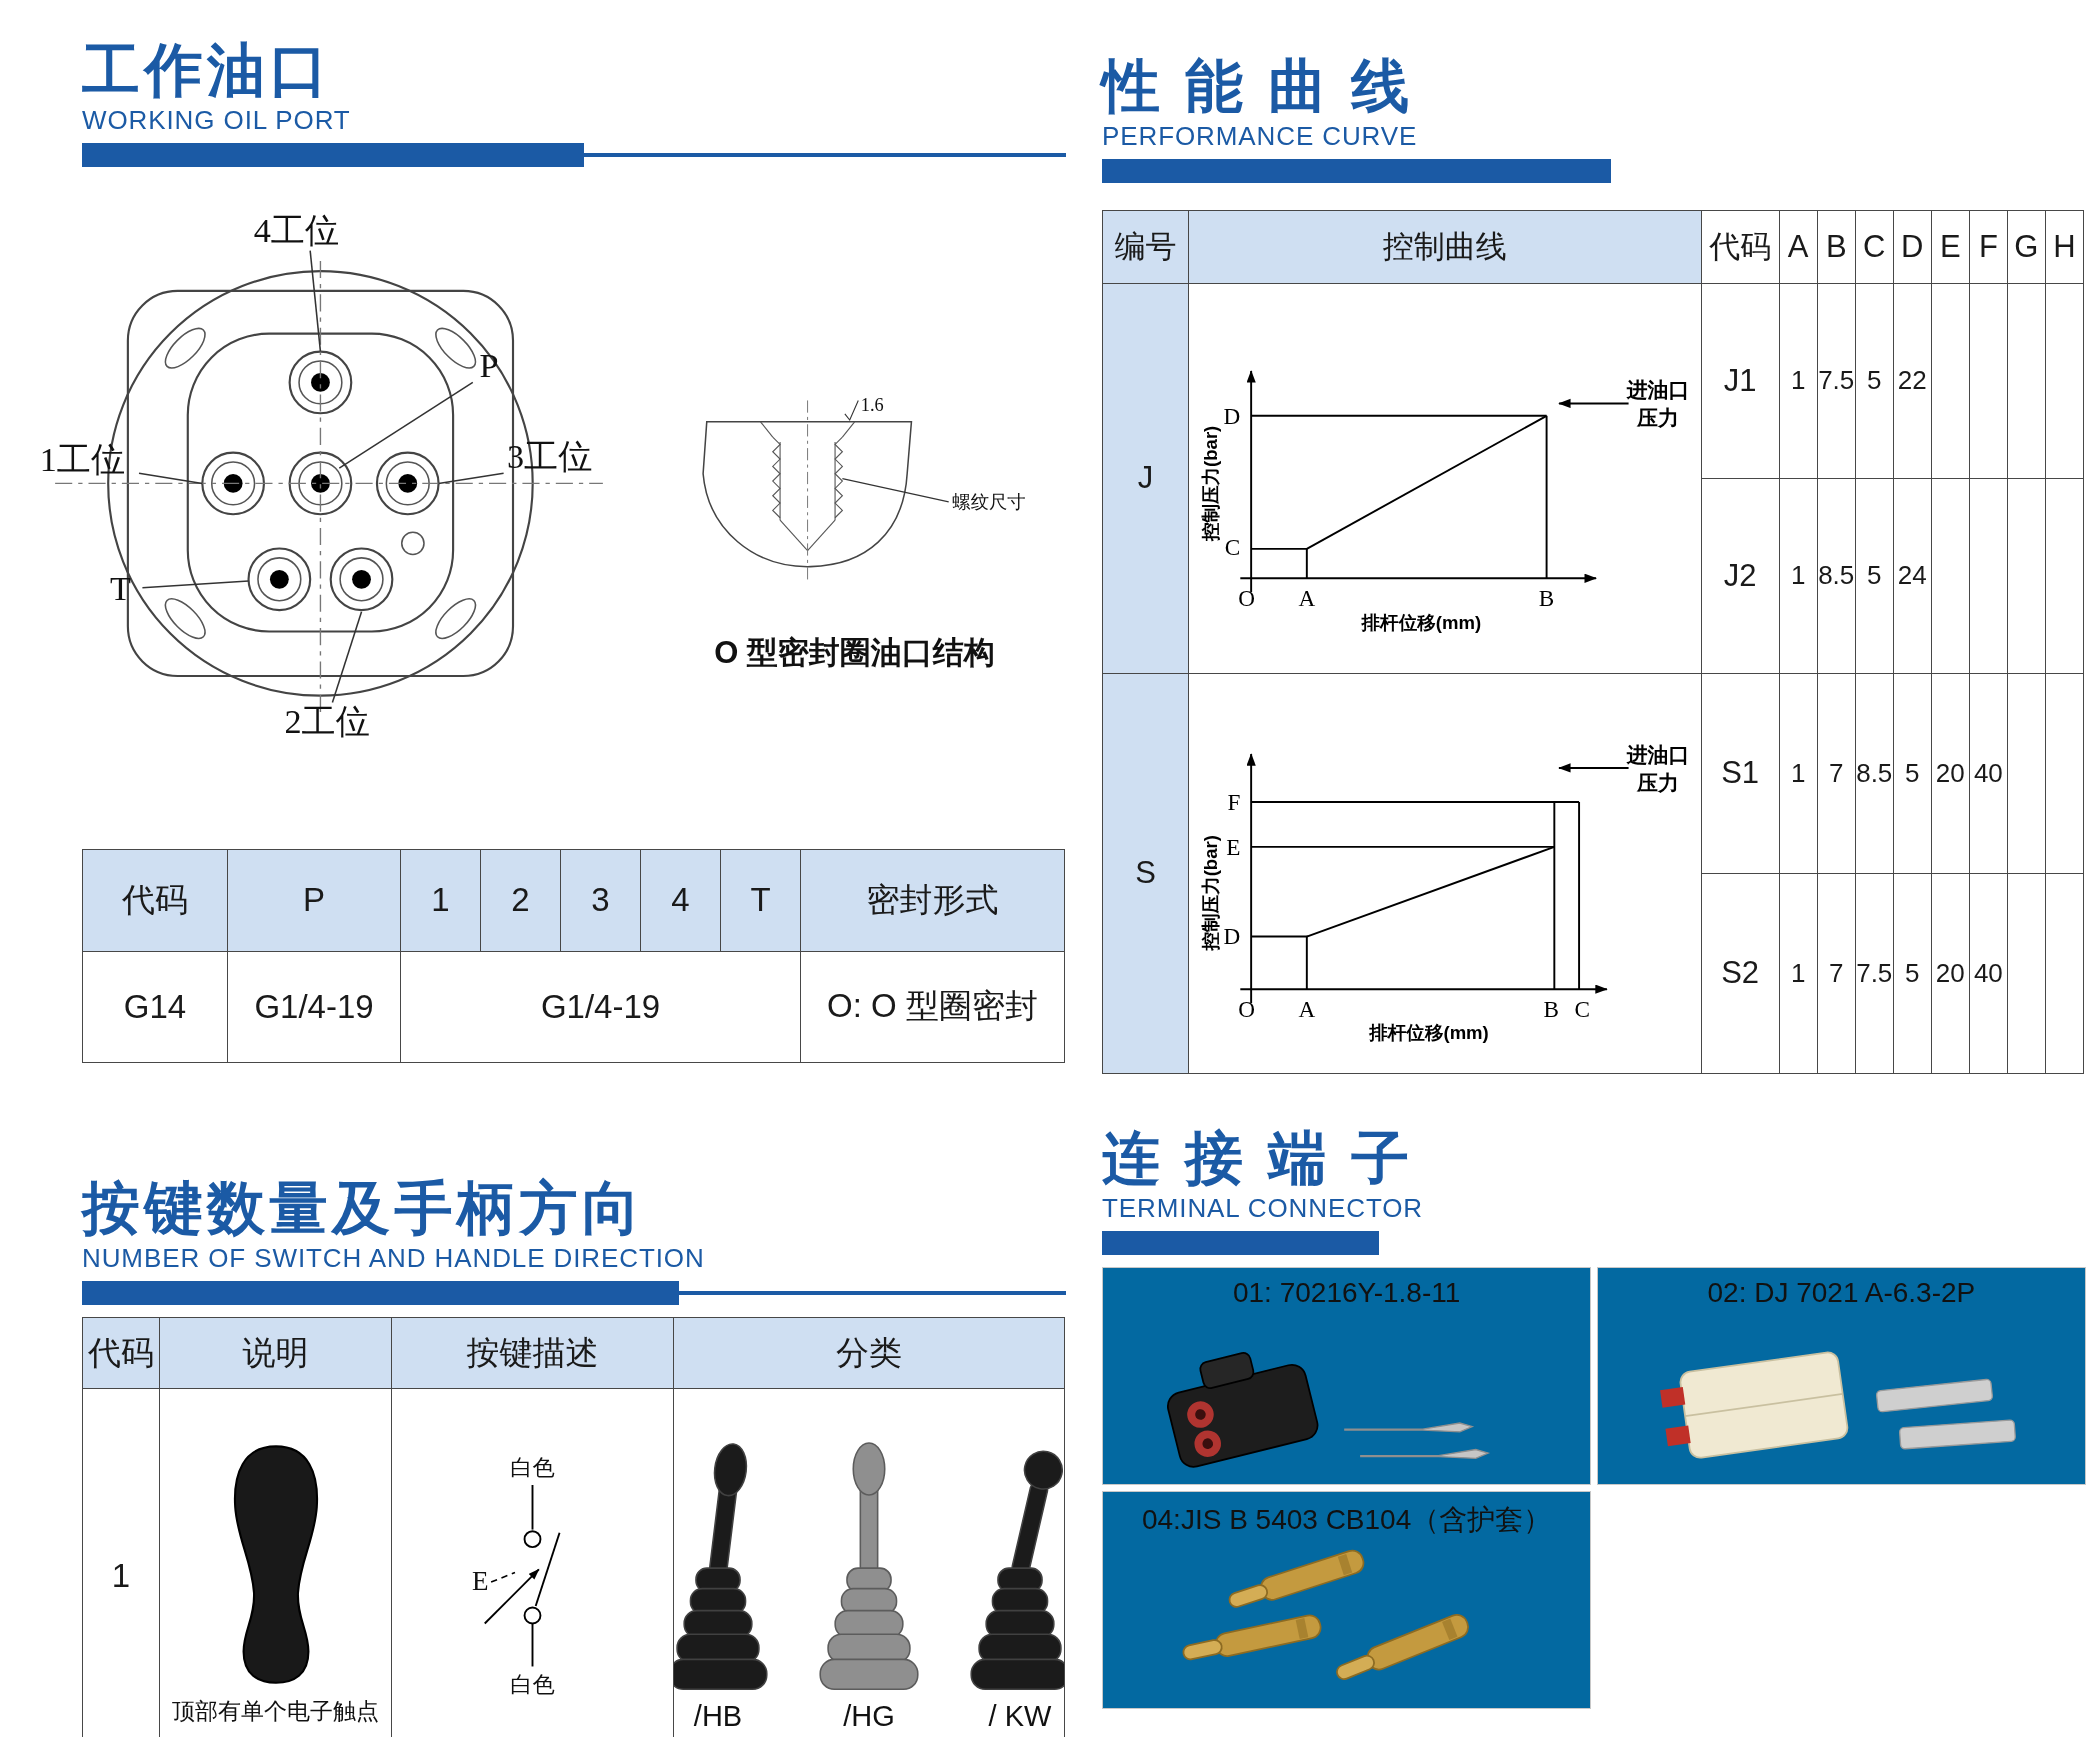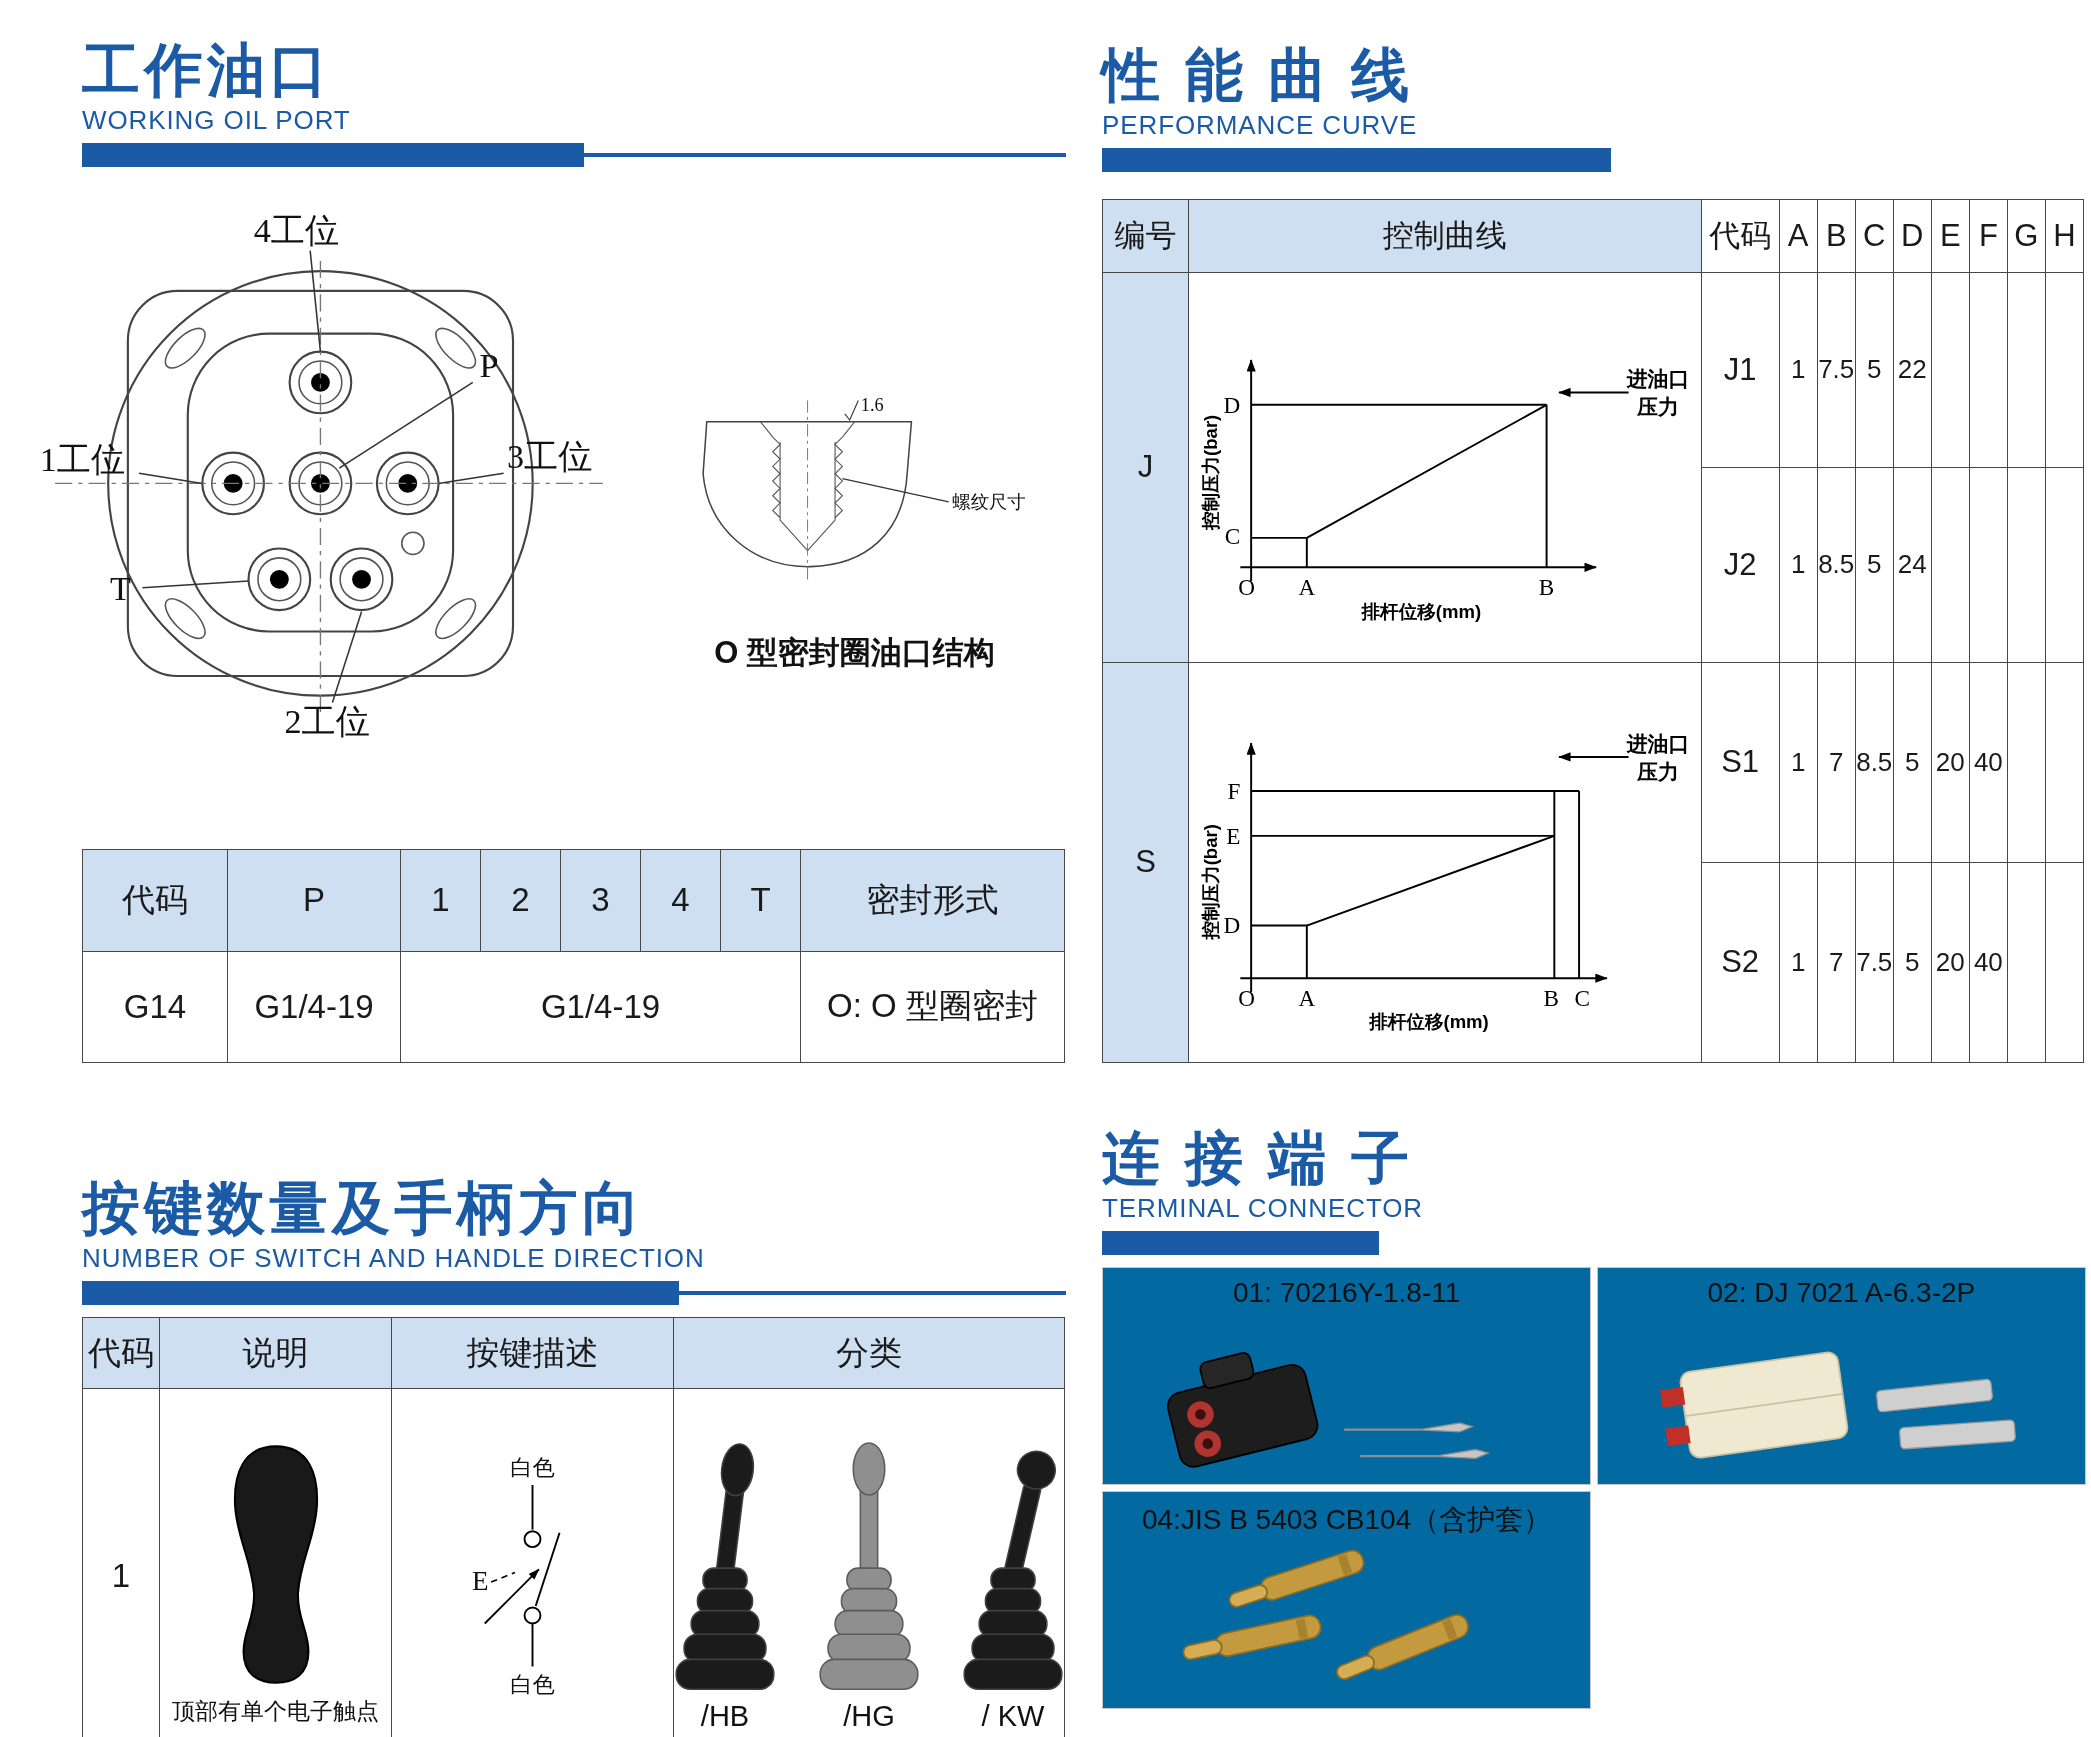--- a/index.html
+++ b/index.html
@@ -4,21 +4,21 @@
 <style>
   :root{ --blue:#1b5aa5; --hdbg:#cfdff2; --bd:#474747; }
   *{margin:0;padding:0;box-sizing:border-box}
   html,body{background:#fff}
   body{
     width:2091px;height:1737px;position:relative;overflow:hidden;
     font-family:"Liberation Sans","DejaVu Sans",sans-serif;color:#1a1a1a;
   }
   .quad{position:absolute}
   #q1{left:82px;top:38px;width:984px}
-  #q2{left:1102px;top:43px;width:984px}
+  #q2{left:1102px;top:54px;width:984px}
   #q3{left:82px;top:1176px;width:984px}
   #q4{left:1102px;top:1126px;width:984px}
 
   .sec-title{font-size:58px;font-weight:bold;color:var(--blue);line-height:1.12;letter-spacing:4.5px}
   .sec-sub{font-size:26px;color:var(--blue);margin-top:1.8px;letter-spacing:0.9px}
   .sec-rule{position:relative;height:23.6px;margin-top:7.3px}
   .sec-rule.ext::before{content:"";position:absolute;left:0;right:0;top:10px;height:3.6px;background:var(--blue)}
   .sec-bar{position:absolute;left:0;top:0;height:23.6px;background:var(--blue)}
 
   table{border-collapse:collapse;table-layout:fixed;width:982px}
@@ -54,21 +54,21 @@
   .t3 td{font-size:33px}
   .knob{display:block;margin:12.7px auto 0;width:136px}
   .kb{fill:#191919;stroke:#000;stroke-width:2}
   .knob-cap{font-size:23px;color:#111;text-align:center;margin-top:7.3px}
   .sw{display:block;margin:9px auto 0;width:191px}
   .swl{stroke:#000;stroke-width:2.4;fill:none}
   .swc{stroke:#000;stroke-width:2.4;fill:#fff}
   .swd{stroke:#000;stroke-width:2;stroke-dasharray:8 6;fill:none}
   .swt{font-size:28px;fill:#111}
   .swe{font-size:34px;font-family:"Liberation Serif","DejaVu Serif",serif;fill:#111}
-  .cats{display:flex;gap:26px;align-items:flex-end;justify-content:center;padding-top:16.4px}
+  .cats{display:flex;gap:33px;align-items:flex-end;justify-content:center;padding-top:16.4px}
   .cat{text-align:center}
   .cat svg{width:118px;display:block}
   .cat-lbl{font-size:29px;color:#111;margin-top:3.6px}
   .jb{fill:#1b1b1b;stroke:#414141;stroke-width:2}
   .jg{fill:#8f8f8f;stroke:#5c5c5c;stroke-width:2}
 
   
   .conn-grid{display:grid;grid-template-columns:1fr 1fr;gap:5.5px;margin-top:12.7px}
   .conn-cell{position:relative;height:218px;background:#0369a1;border:0.9px solid #c8c8c8}
   .conn-cap{position:relative;z-index:2;text-align:center;font-size:28px;color:#111;padding-top:9px}

